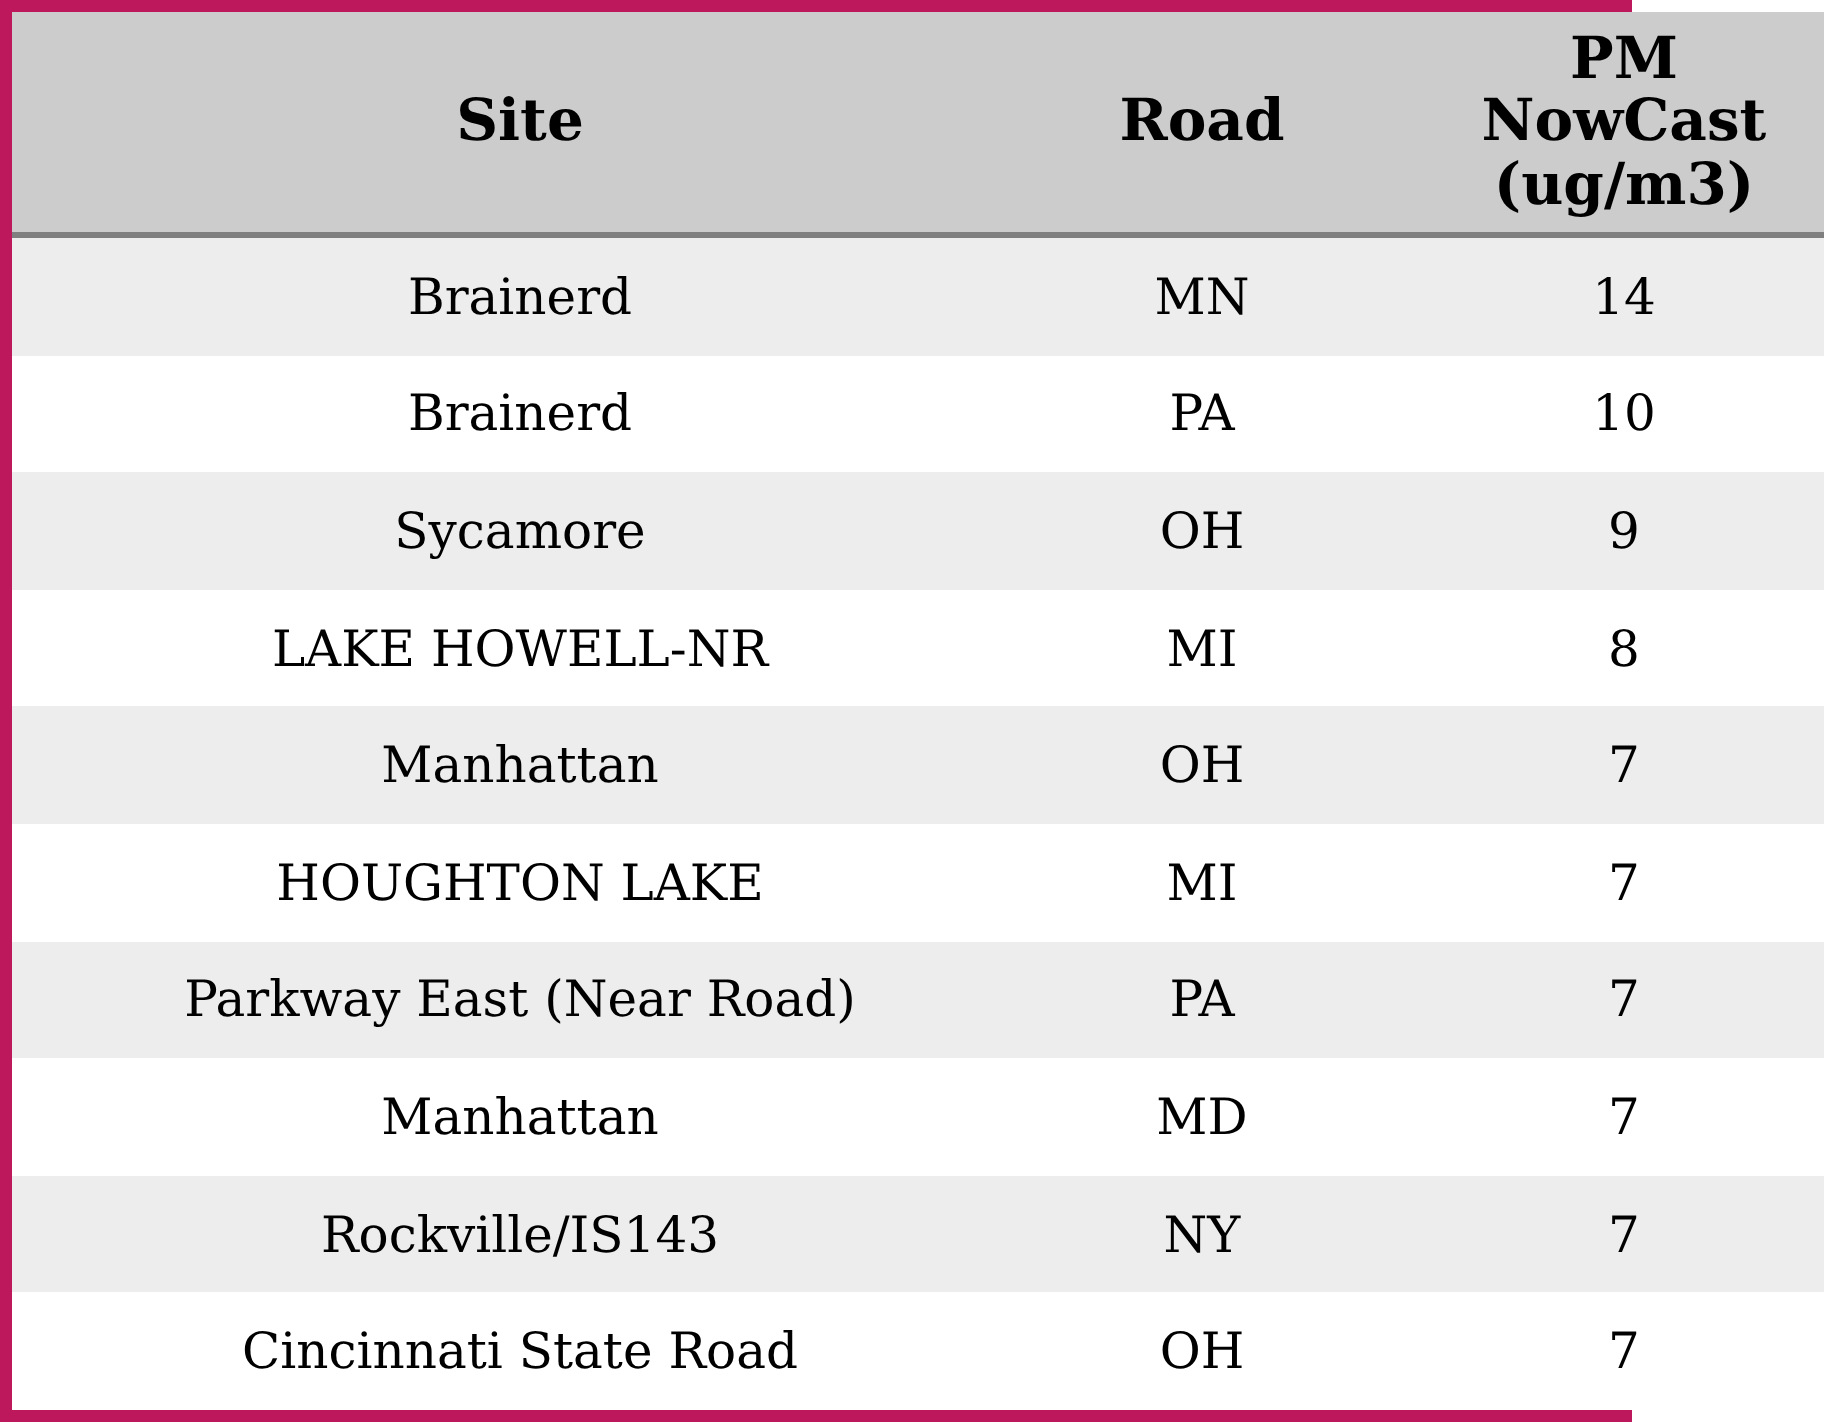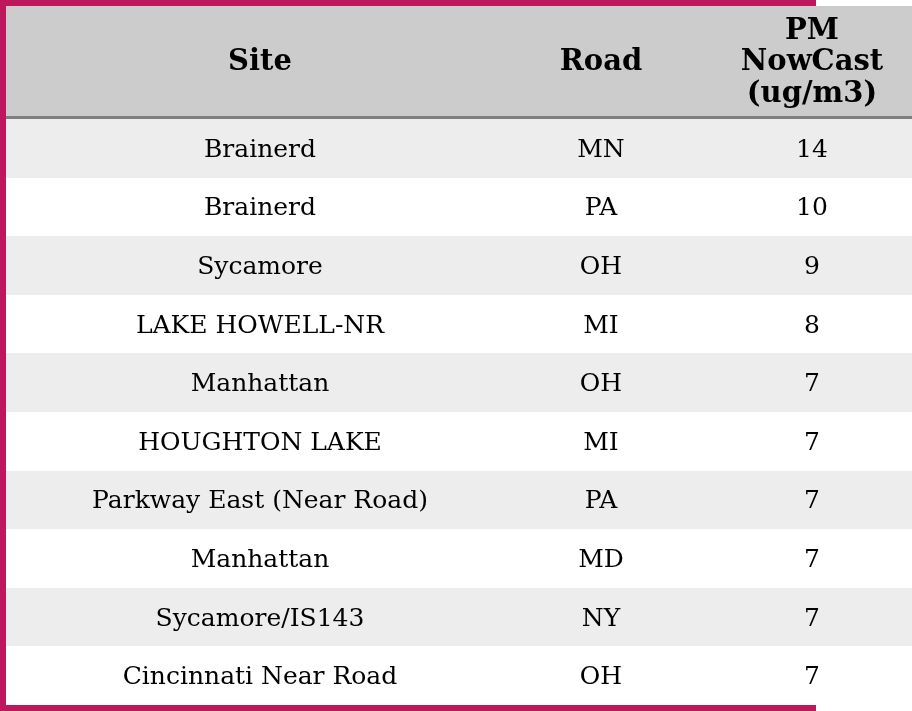--- a/index.html
+++ b/index.html
@@ -107,24 +107,24 @@
         <td>Parkway East (Near Road)</td>
         <td>PA</td>
         <td>7</td>
       </tr>
       <tr class="row-even">
         <td>Manhattan</td>
         <td>MD</td>
         <td>7</td>
       </tr>
       <tr class="row-odd">
-        <td>Sycamore/IS143</td>
+        <td>Rockville/IS143</td>
         <td>NY</td>
         <td>7</td>
       </tr>
       <tr class="row-even">
-        <td>Cincinnati Near Road</td>
+        <td>Cincinnati State Road</td>
         <td>OH</td>
         <td>7</td>
       </tr>
     </tbody>
   </table>
 </div>
 
 </body></html>

